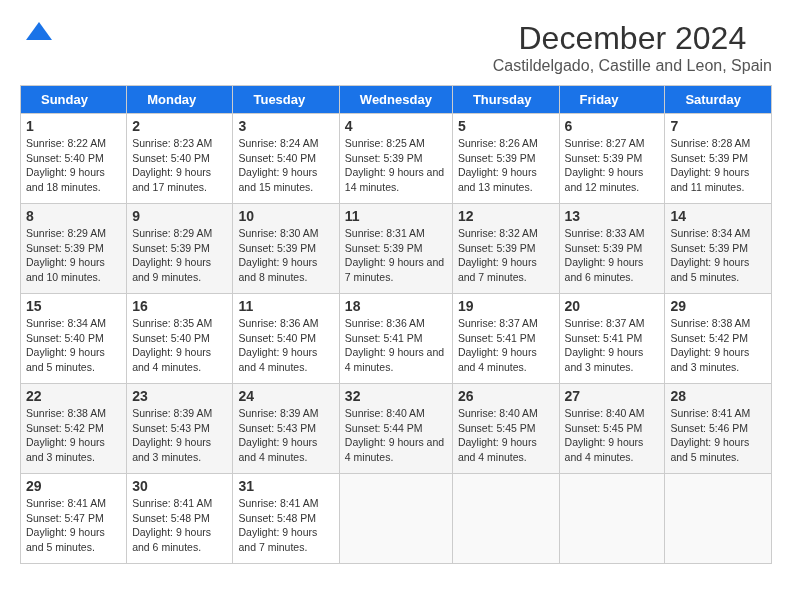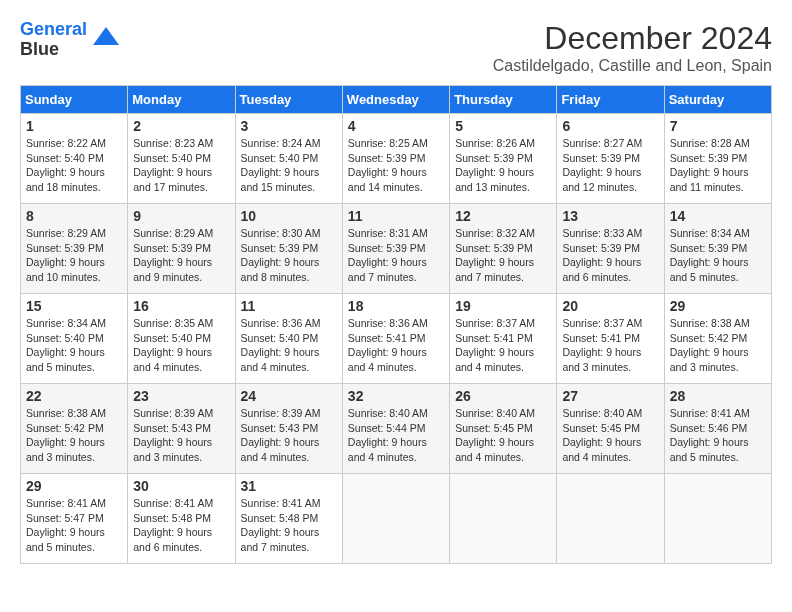--- a/index.html
+++ b/index.html
@@ -28,40 +28,40 @@
     }
     .logo-text span {
       color: #1a73e8;
     }
     .logo-icon {
       width: 30px;
       height: 30px;
       margin-left: 4px;
     }
     .title-block {
-      text-align: right;
+      text-align: center;
     }
     .month-title {
       font-size: 32px;
       font-weight: normal;
       color: #333;
     }
     .location {
       font-size: 16px;
       color: #555;
     }
     .calendar {
       width: 100%;
       border-collapse: collapse;
       font-size: 11px;
     }
     .calendar th {
       background-color: #1a73e8;
       color: white;
-      padding: 6px 4px;
+      padding: 6px 20px;
       text-align: left;
       font-size: 13px;
       font-weight: bold;
       border: 1px solid #ccc;
     }
     .calendar td {
       border: 1px solid #ccc;
       vertical-align: top;
       padding: 4px 5px;
       height: 90px;
@@ -85,25 +85,20 @@
     }
     .empty-cell {
       background: #f9f9f9 !important;
     }
   </style>
 </head>
 <body>
 
 <div class="header">
   <div class="logo">
-    <div>
-      <div class="logo-text">
-        <span>General</span><br>Blue
-      </div>
-    </div>
     <svg class="logo-icon" viewBox="0 0 30 30">
       <polygon points="15,2 28,20 2,20" fill="#1a73e8"></polygon>
     </svg>
   </div>
   <div class="title-block">
     <div class="month-title">December 2024</div>
     <div class="location">Castildelgado, Castille and Leon, Spain</div>
   </div>
 </div>
 

